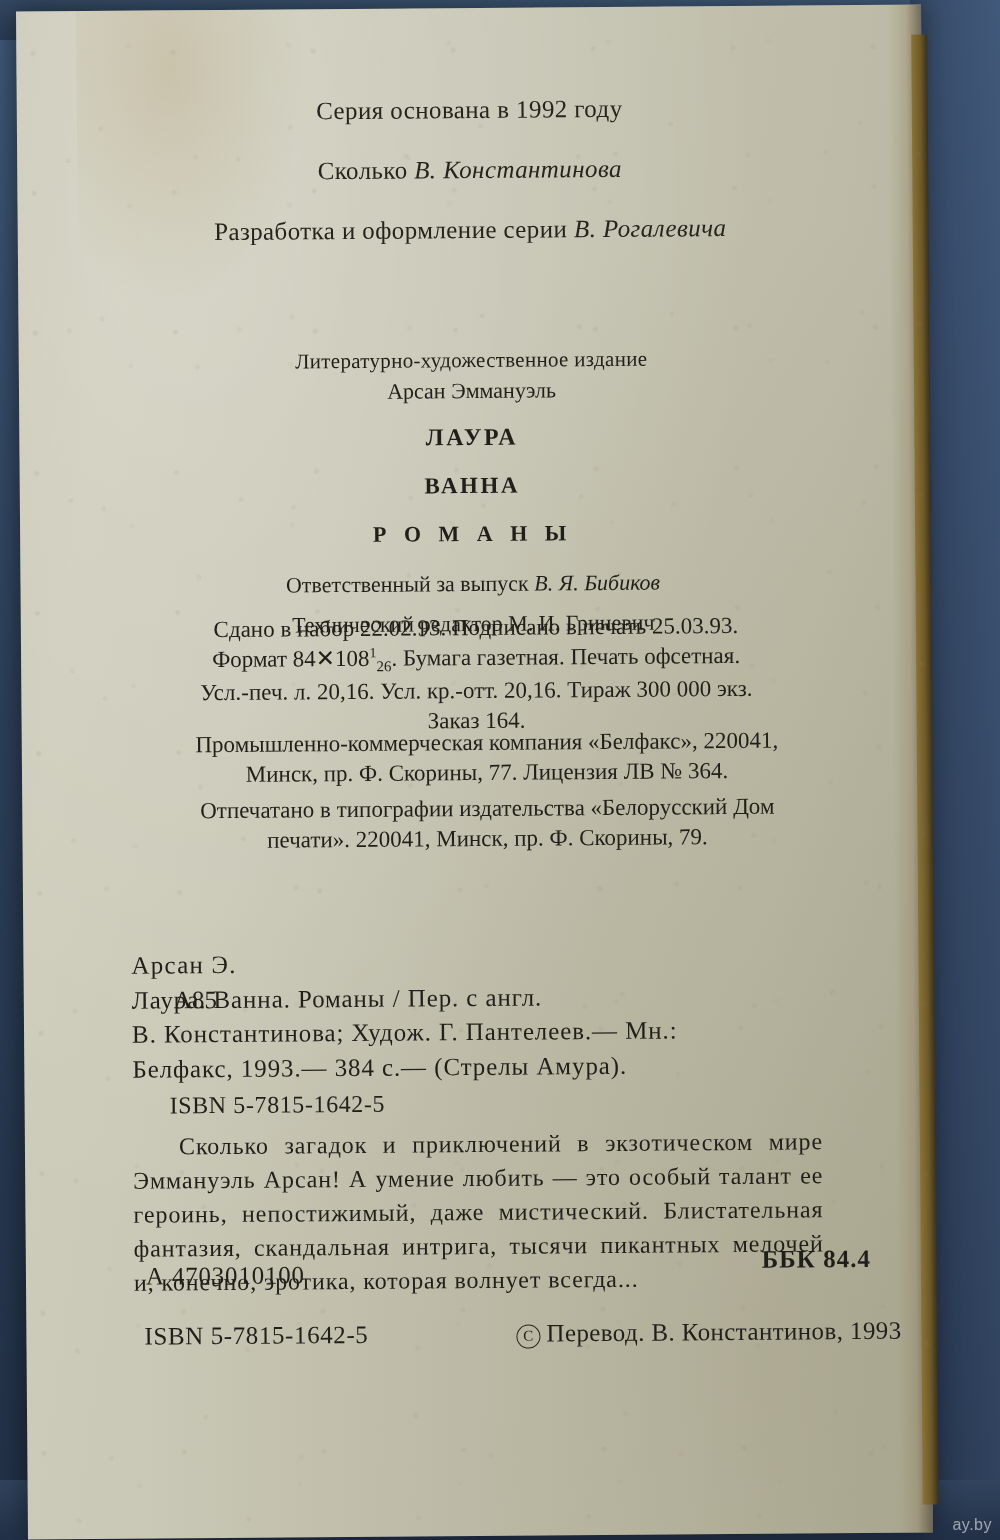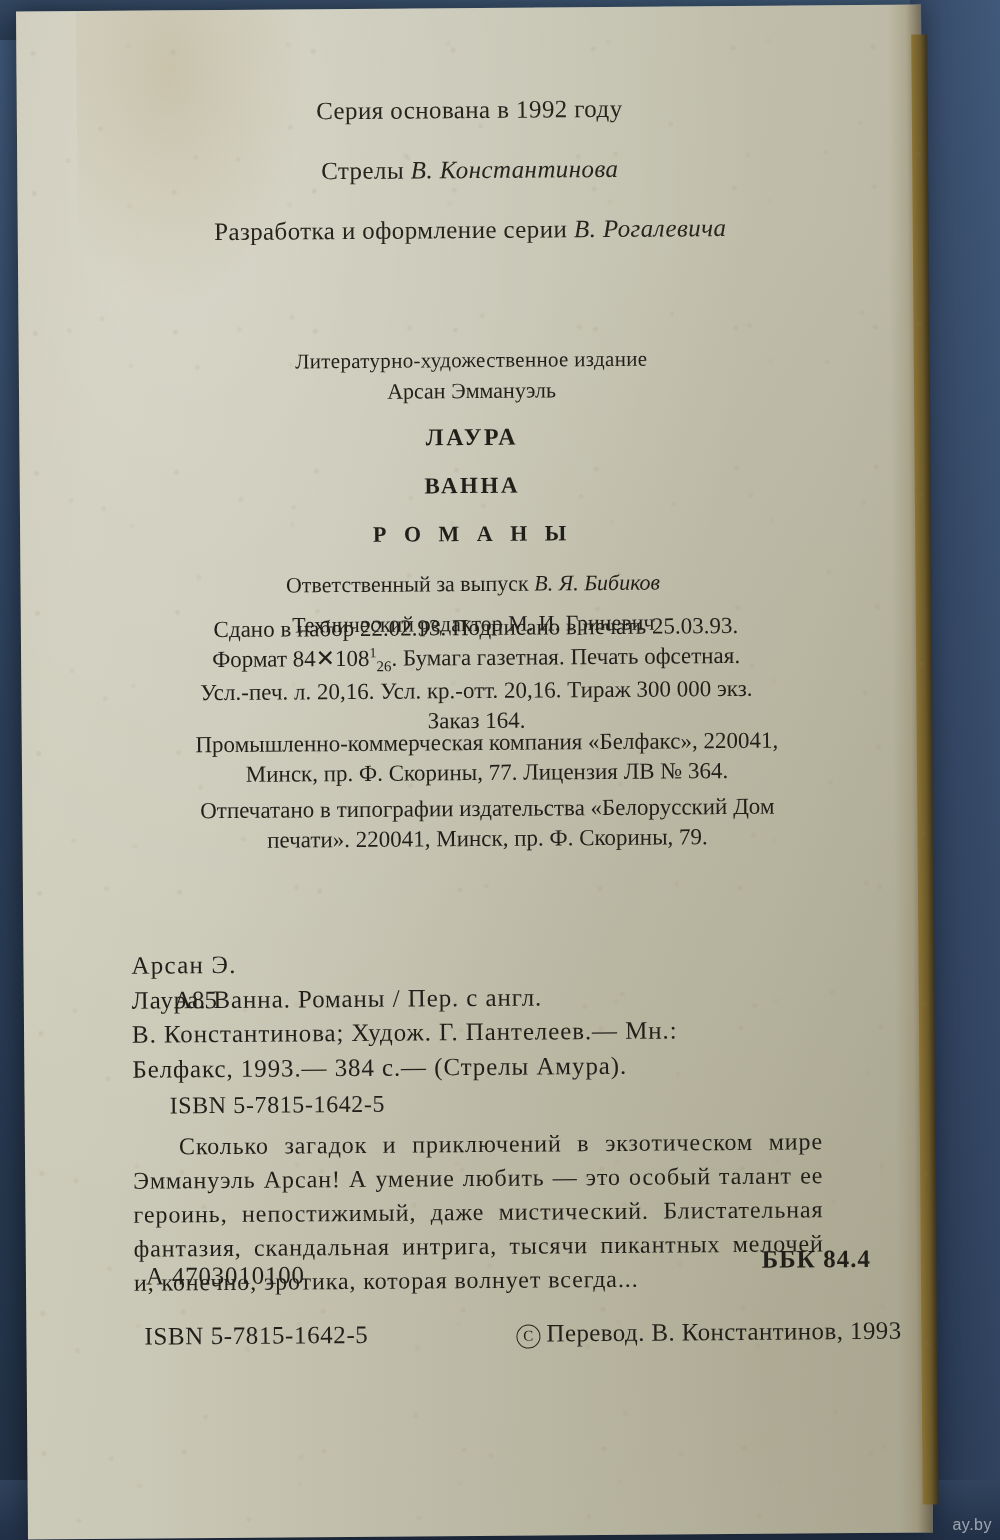--- a/index.html
+++ b/index.html
@@ -263,21 +263,21 @@
     <div class="spine"></div>
     <div class="spine-edge"></div>
 
     <div class="content">
 
       <div class="blk credit center" style="left:0; top:88px;">
         <span>Серия основана в 1992 году</span>
       </div>
 
       <div class="blk credit center" style="left:0; top:148px;">
-        <span>Стрелы </span><span class="it">В. Константинова</span>
+        <span>Сколько </span><span class="it">В. Константинова</span>
       </div>
 
       <div class="blk credit center" style="left:0; top:208px;">
         <span>Разработка и оформление серии </span><span class="it">В. Рогалевича</span>
       </div>
 
       <div class="blk center" style="left:0; top:340px; width:905px;">
         <div class="imprint-title">Литературно-художественное издание</div>
         <div class="author-line">Арсан Эммануэль</div>
         <div class="work-title">ЛАУРА</div>

